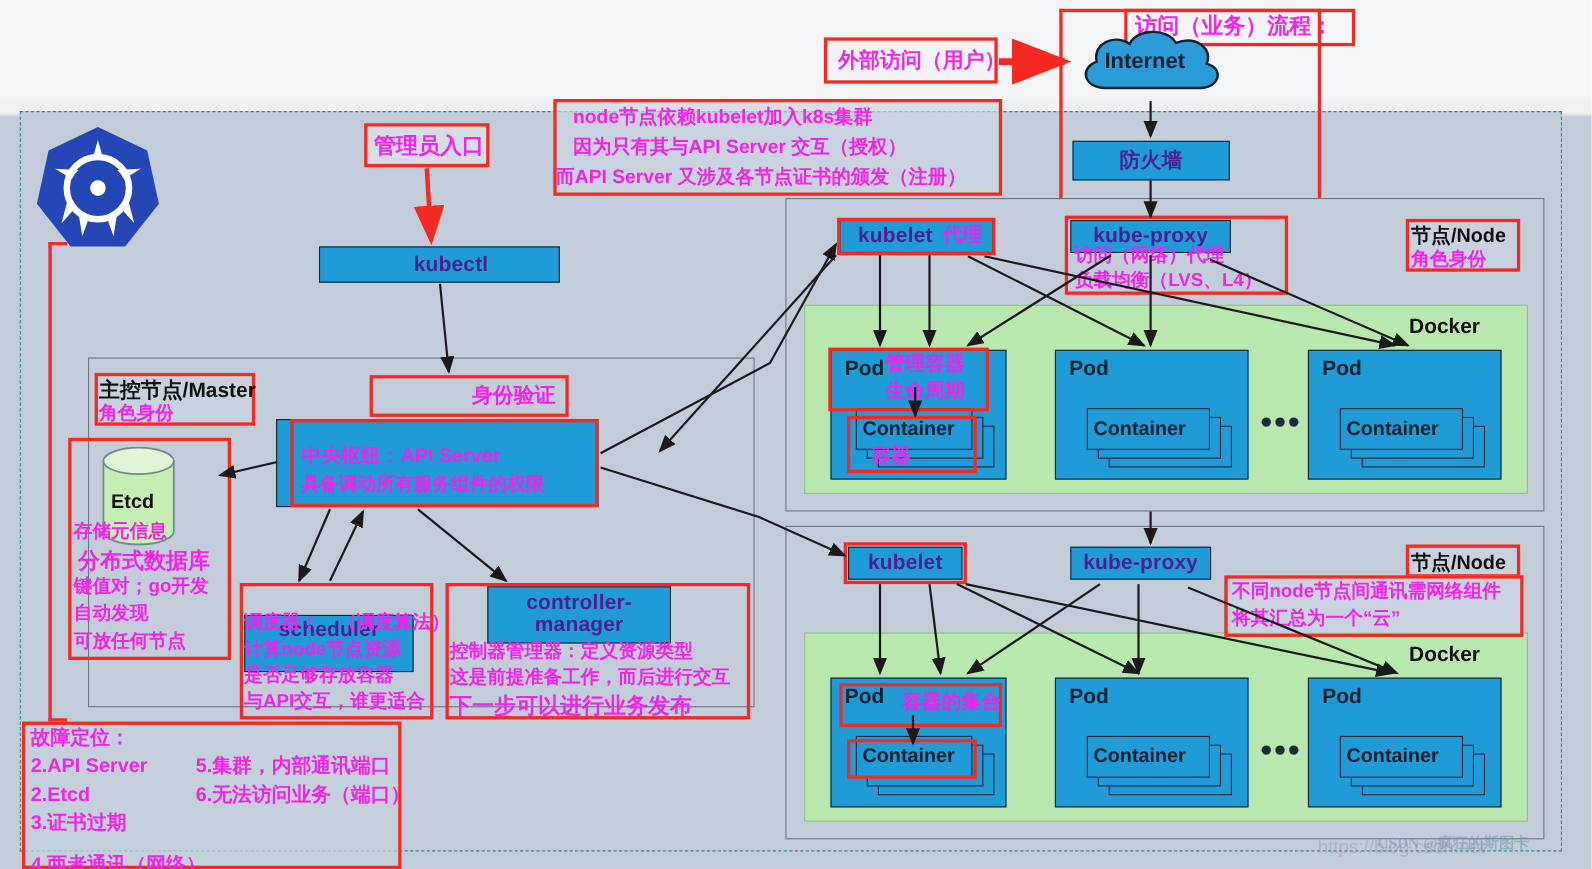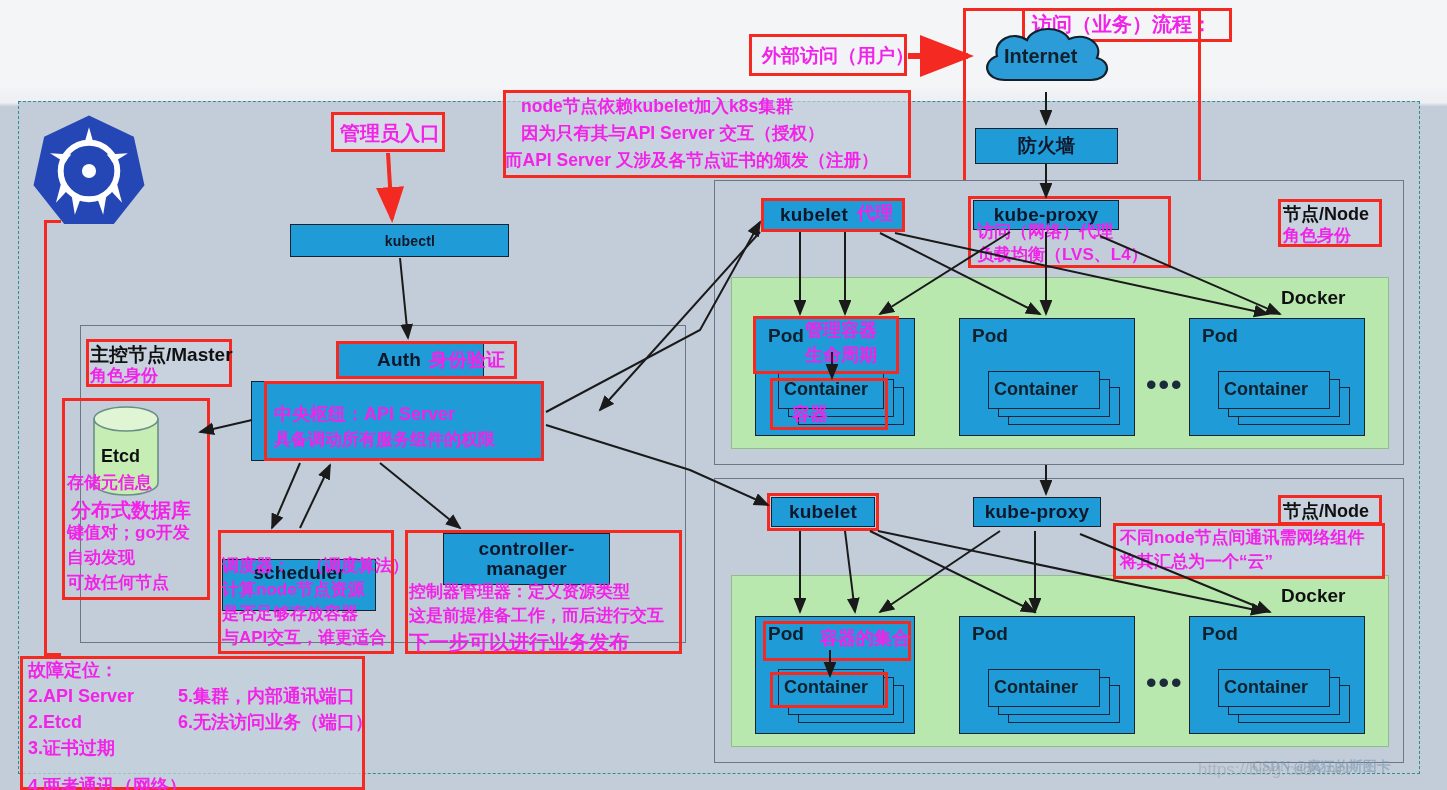--- a/index.html
+++ b/index.html
@@ -9,21 +9,21 @@
   .abs{position:absolute;box-sizing:border-box;}
 
   
   .k8s-panel{left:18px;top:101px;width:1402px;height:673px;background:#c3cdda;
              border:1px dashed #2f8f8f;}
   .master-panel{left:80px;top:325px;width:606px;height:318px;background:#c3cdda;border:1px solid #6d7684;}
   .node-outer{background:#c3cdda;border:1px solid #6d7684;}
   .docker-box{background:#b9e8ae;border:1px solid #8fbf86;}
 
   
-  .bluebox{background:#1f9bd8;border:1px solid #16222e;color:#0f172a;
+  .bluebox{background:#1f9bd8;border:1px solid #16222e;color:#4c1d95;
            display:flex;align-items:center;justify-content:center;text-align:center;
            font-weight:bold;letter-spacing:.2px;}
   .pod{background:#1f9bd8;border:1px solid #16222e;}
   .pod-label{position:absolute;left:12px;top:6px;font-size:19px;font-weight:bold;color:#10202c;}
   .ctr{position:absolute;background:#1f9bd8;border:1px solid #16263a;}
   .ctr-label{position:absolute;font-size:18px;font-weight:bold;color:#10202c;
              white-space:nowrap;}
 
   
   .redbox{border:3px solid #f42a22;background:transparent;}
@@ -80,38 +80,37 @@
                C112 10 128 22 122 36 C138 40 134 58 116 58 Z" fill="#2b9cd8" stroke="#12202c" stroke-width="2.2"></path>
     </svg>
   </div>
   <div class="abs blk" style="left:1004px;top:45px;font-size:20px;color:#10202c;">Internet</div>
 
   <div class="abs bluebox" style="left:975px;top:128px;width:143px;height:36px;font-size:19px;">防火墙</div>
 
   <div class="abs redbox" style="left:331px;top:112px;width:114px;height:40px;background:rgba(238,242,247,.45);"></div>
   <div class="abs mg" style="left:340px;top:121px;font-size:20px;">管理员入口</div>
 
-  <div class="abs bluebox" style="left:290px;top:224px;width:219px;height:33px;font-size:14px;padding-left:21px;">kubectl</div>
+  <div class="abs bluebox" style="left:290px;top:224px;width:219px;height:33px;font-size:19px;padding-left:21px;">kubectl</div>
 
   <div class="abs redbox" style="left:503px;top:90px;width:408px;height:88px;background:rgba(205,214,226,.65);"></div>
   <div class="abs mg" style="left:521px;top:96px;font-size:17.5px;">node节点依赖kubelet加入k8s集群</div>
   <div class="abs mg" style="left:521px;top:123px;font-size:17.5px;">因为只有其与API Server 交互（授权）</div>
   <div class="abs mg" style="left:505px;top:150px;font-size:17.5px;">而API Server 又涉及各节点证书的颁发（注册）</div>
 
   <div class="abs master-panel"></div>
 
   <div class="abs redbox" style="left:44px;top:220px;width:642px;height:436px;border-top:none;border-right:none;border-bottom:none;"></div>
   <div class="abs" style="left:44px;top:220px;width:17px;height:3px;background:#f42a22;"></div>
   <div class="abs" style="left:44px;top:653px;width:17px;height:3px;background:#f42a22;"></div>
 
   <div class="abs redbox" style="left:86px;top:339px;width:146px;height:48px;background:rgba(205,214,226,.5);"></div>
   <div class="abs blk" style="left:90px;top:342px;font-size:19px;">主控节点/Master</div>
   <div class="abs mg" style="left:90px;top:366px;font-size:17px;">角色身份</div>
 
-  <div class="abs bluebox" style="left:338px;top:343px;width:146px;height:34px;font-size:19px;justify-content:flex-start;padding-left:38px;">Auth</div>
   <div class="abs redbox" style="left:336px;top:341px;width:181px;height:38px;"></div>
   <div class="abs mg" style="left:429px;top:348px;font-size:19px;">身份验证</div>
 
   <div class="abs bluebox" style="left:251px;top:381px;width:293px;height:80px;"></div>
   <div class="abs redbox" style="left:264px;top:381px;width:280px;height:80px;"></div>
   <div class="abs mg" style="left:274px;top:404px;font-size:18px;">中央枢纽：API Server</div>
   <div class="abs mg" style="left:274px;top:430px;font-size:17px;">具备调动所有服务组件的权限</div>
 
   <div class="abs redbox" style="left:62px;top:398px;width:148px;height:202px;"></div>
   <div class="abs" style="left:90px;top:405px;width:72px;height:92px;">

